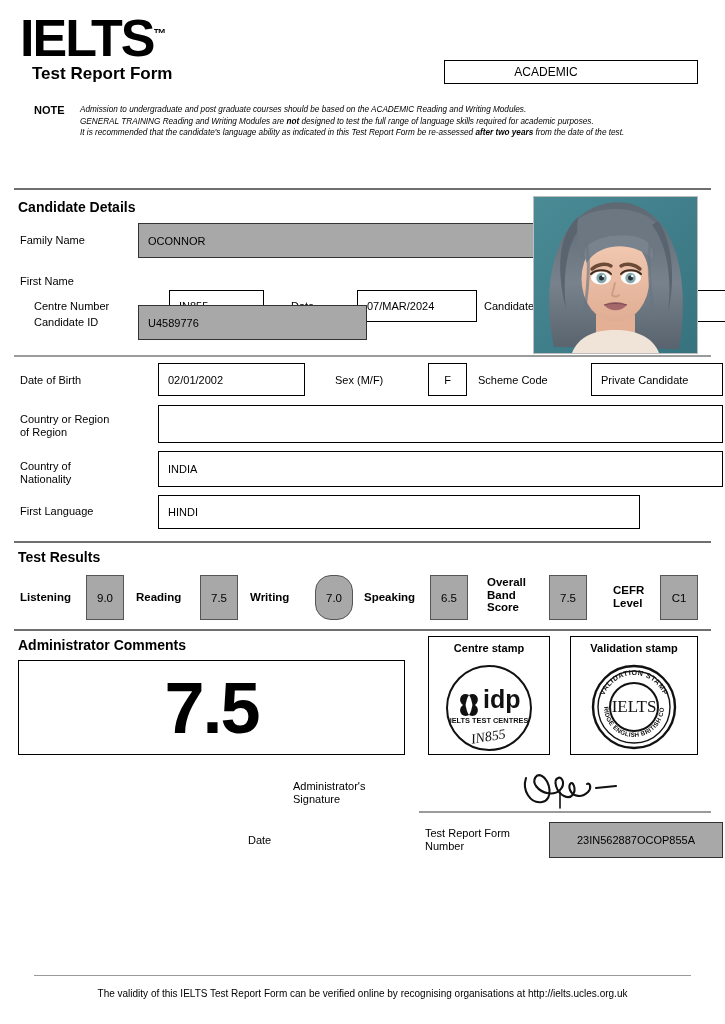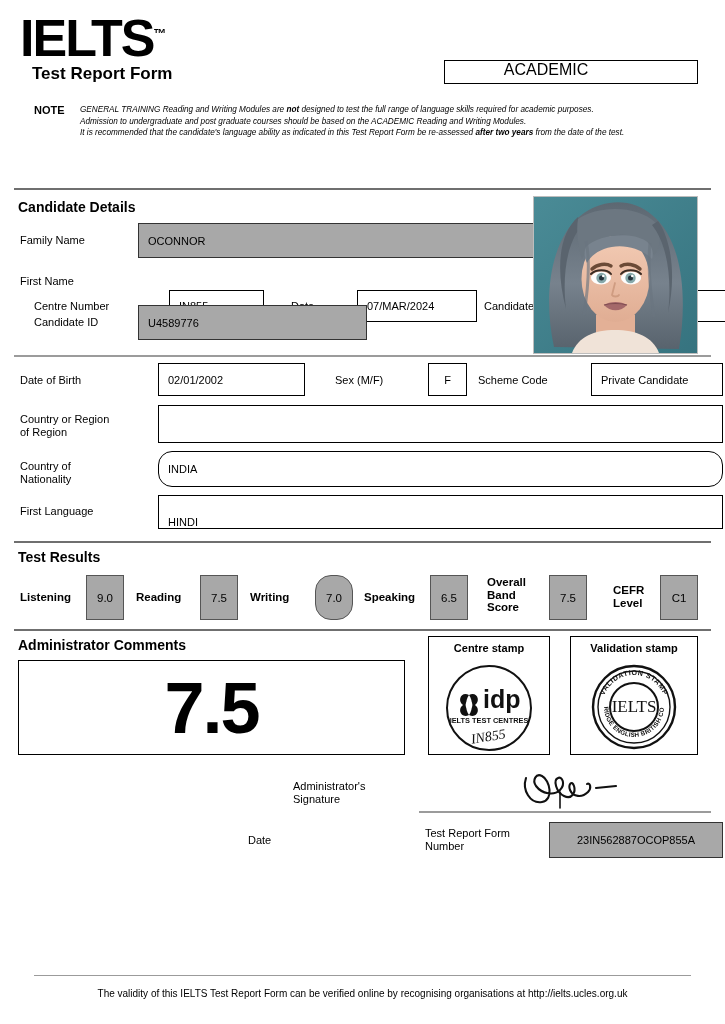--- a/index.html
+++ b/index.html
@@ -19,22 +19,22 @@
     font-size:52px;font-weight:bold;letter-spacing:-2px;
     line-height:52px;font-family:"Liberation Sans", sans-serif;
   }
   .tm{font-size:13px;vertical-align:super;letter-spacing:0;font-weight:bold;}
 
   .title-row{position:relative;height:34px;}
   .trf-title{position:absolute;left:18px;top:4px;font-size:17px;font-weight:bold;}
   .academic-box{
     position:absolute;right:13px;top:0px;width:254px;height:24px;
     border:1px solid #000;box-sizing:border-box;
-    display:flex;justify-content:center;
-    font-size:16px;
+    display:flex;align-items:center;justify-content:center;
+    font-size:12px;
   }
   .academic-box span{margin-right:50px;}
 
   
   .note-row{position:relative;margin-top:10px;height:38px;}
   .note-label{position:absolute;left:20px;top:0;font-size:11px;font-weight:bold;}
   .note-lines{position:absolute;left:66px;top:0;font-size:8.2px;font-style:italic;line-height:11.5px;}
   .note-lines b{font-weight:bold;font-style:italic;}
 
   
@@ -99,22 +99,22 @@
   <div class="title-row">
     <div class="trf-title">Test Report Form</div>
     <div class="academic-box">
       <span>ACADEMIC</span>
     </div>
   </div>
 
   <div class="note-row">
     <div class="note-label">NOTE</div>
     <div class="note-lines">
+      <div>Admission to undergraduate and post graduate courses should be based on the ACADEMIC Reading and Writing Modules.</div>
       <div><span>GENERAL TRAINING Reading and Writing Modules are </span><b>not</b><span> designed to test the full range of language skills required for academic purposes.</span></div>
-      <div>Admission to undergraduate and post graduate courses should be based on the ACADEMIC Reading and Writing Modules.</div>
       <div><span>It is recommended that the candidate's language ability as indicated in this Test Report Form be re-assessed </span><b>after two years</b><span> from the date of the test.</span></div>
     </div>
   </div>
 
   <div class="row">
     <div class="lbl" style="left:20px;top:158px;">Centre Number</div>
     <div class="box" style="left:130px;top:148px;width:95px;height:32px;">
       <span>IN855</span>
     </div>
     <div class="lbl" style="left:277px;top:158px;">Date</div>
@@ -217,26 +217,26 @@
   <div class="lbl" style="left:20px;top:413px;">
     <span>Country or Region</span><br><span>of Region</span>
   </div>
   <div class="box" style="left:133px;top:405px;width:565px;height:38px;">
     <span></span>
   </div>
 
   <div class="lbl" style="left:20px;top:460px;">
     <span>Country of</span><br><span>Nationality</span>
   </div>
-  <div class="box" style="left:133px;top:451px;width:565px;height:36px;border-radius:14px;">
+  <div class="box" style="left:133px;top:451px;width:565px;height:36px;">
     <span>INDIA</span>
   </div>
 
   <div class="lbl" style="left:20px;top:505px;">First Language</div>
-  <div class="box" style="left:133px;top:495px;width:565px;height:34px;align-items:flex-end;">
+  <div class="box" style="left:133px;top:495px;width:482px;height:34px;">
     <span>HINDI</span>
   </div>
 
   <div class="hr dark" style="top:541px;"></div>
 
   <div class="sec-title" style="left:18px;top:549px;">Test Results</div>
 
   <div class="band-lbl" style="left:20px;top:591px;">Listening</div>
   <div class="band-box" style="left:86px;top:575px;">
     <span>9.0</span>

